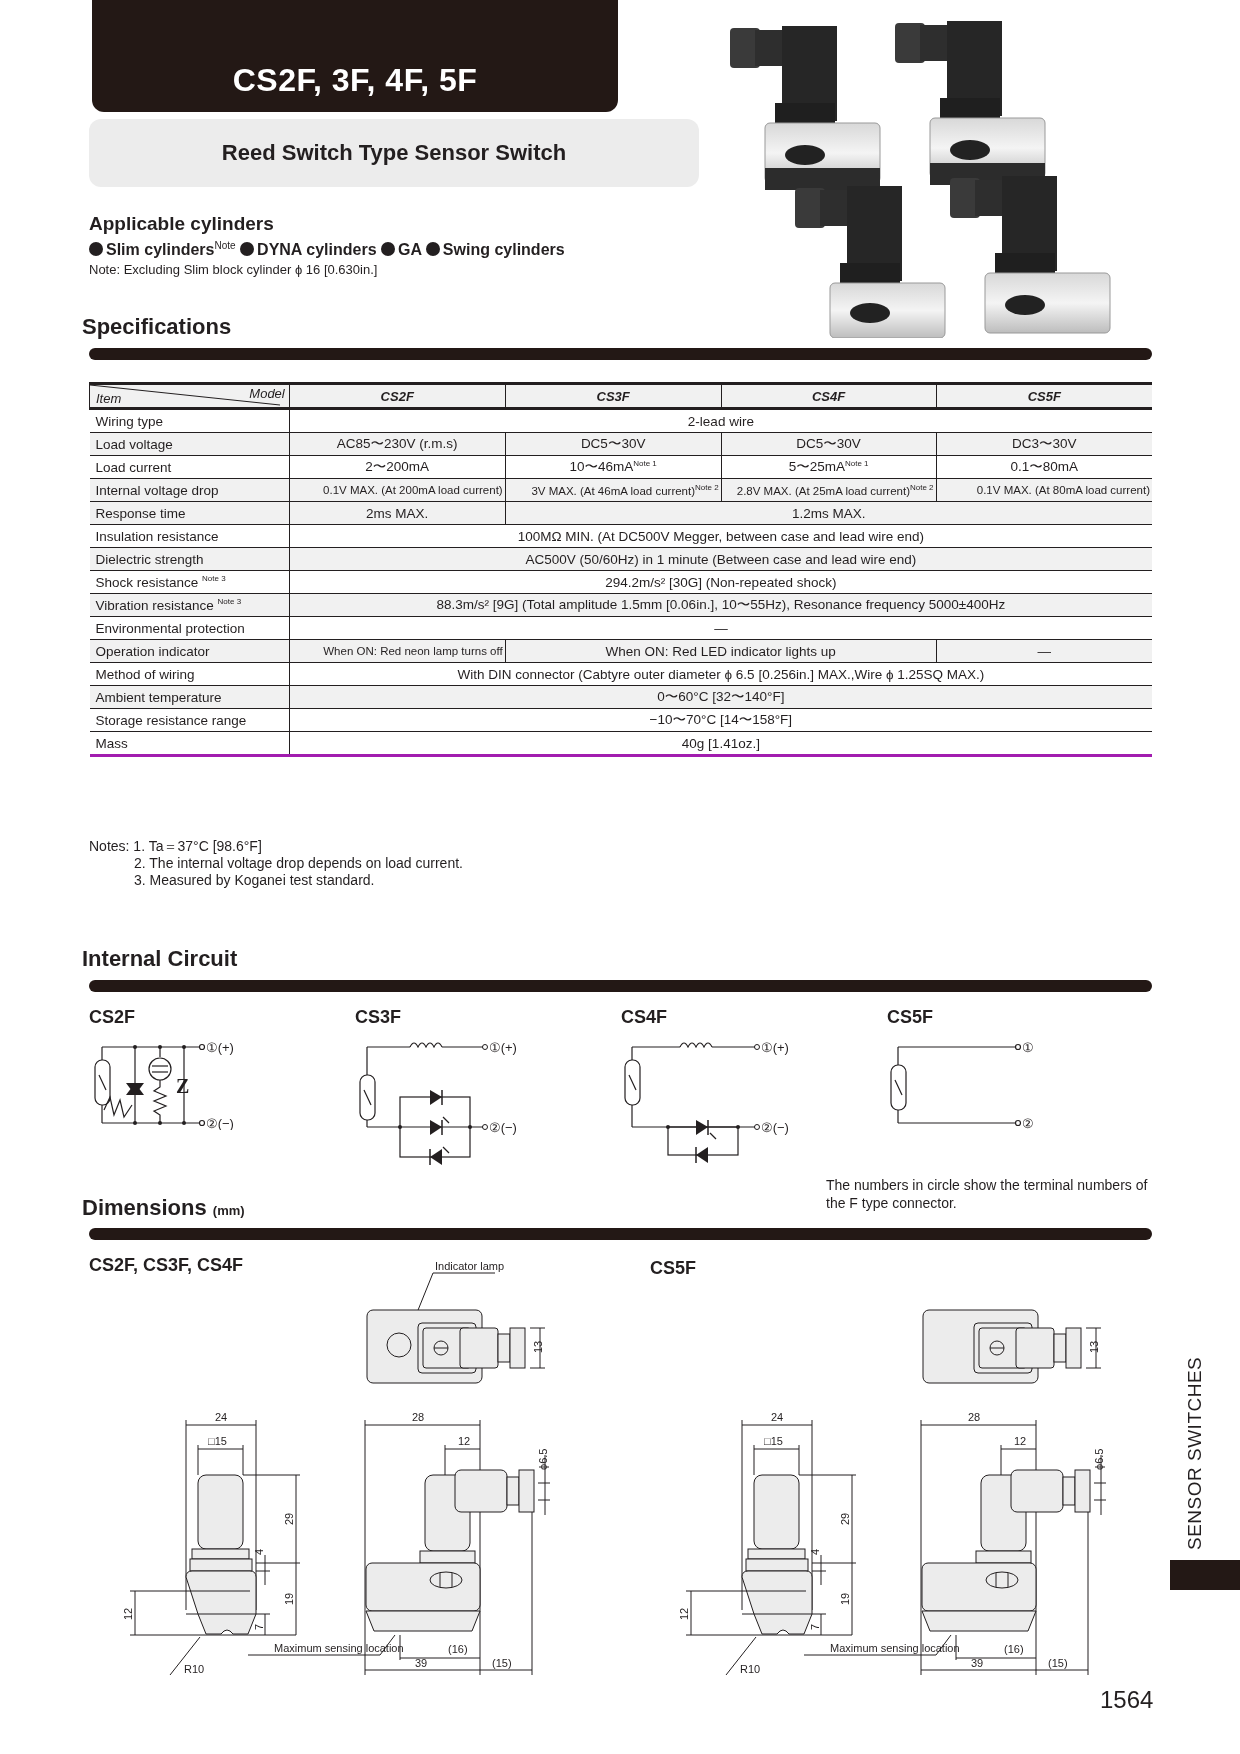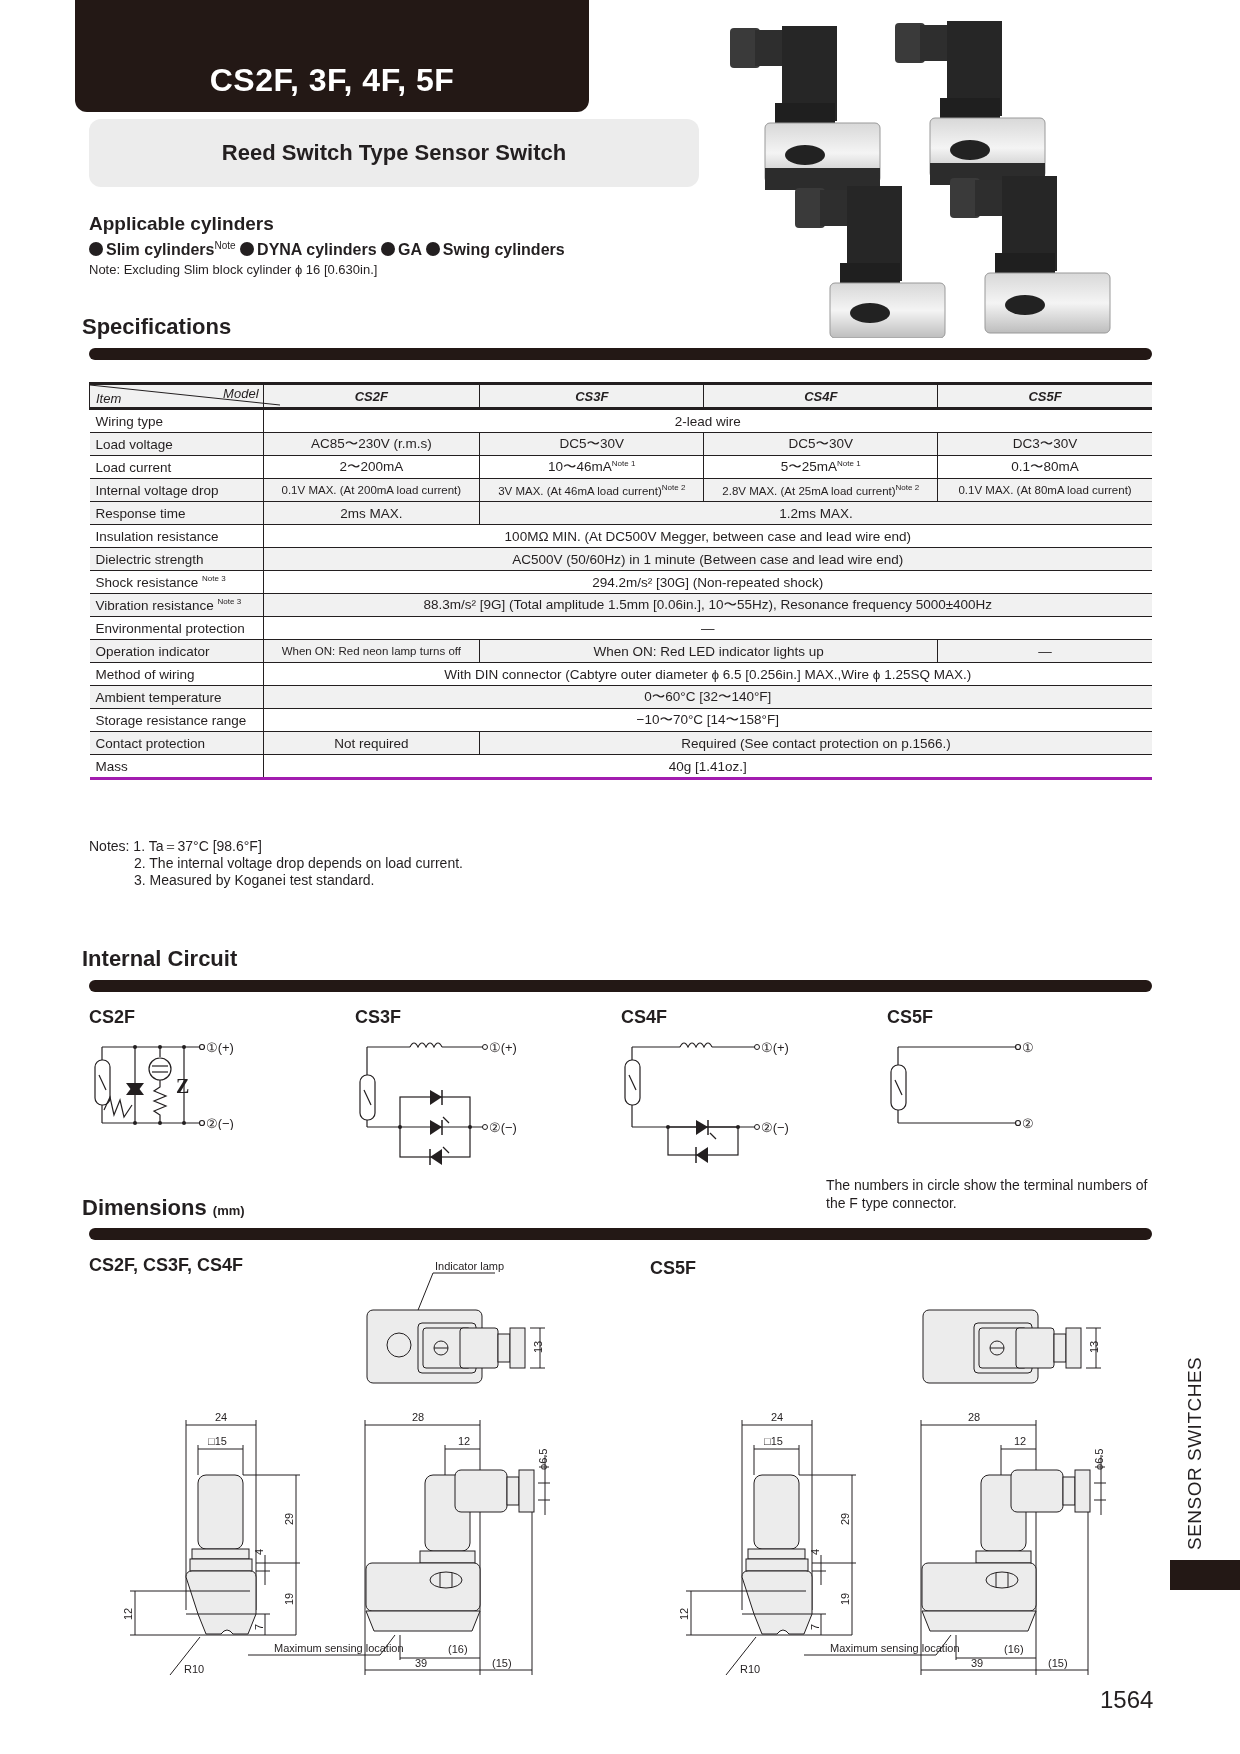--- a/index.html
+++ b/index.html
@@ -1,37 +1,37 @@
 <!DOCTYPE html>
 <html><head>
 <meta charset="utf-8">
 <style>
   html, body { margin:0; padding:0; background:#fff; }
   body { width:1240px; height:1754px; position:relative; font-family:"Liberation Sans", sans-serif; color:#231f20; overflow:hidden; }
-  .title-box { position:absolute; left:75px; top:0; width:514px; height:112px; background:#231815; border-radius:0 0 12px 12px; }
+  .title-box { position:absolute; left:92px; top:0; width:514px; height:112px; background:#231815; border-radius:0 0 12px 12px;padding-left:12px; }
   .title-box .t { position:absolute; left:0; right:0; top:62px; text-align:center; color:#fff; font-weight:bold; font-size:32px; letter-spacing:0.5px; }
   .subtitle-box { position:absolute; left:89px; top:119px; width:610px; height:68px; background:#ececec; border-radius:12px; }
   .subtitle-box .t { position:absolute; left:0; right:0; top:21px; text-align:center; font-weight:bold; font-size:22px; }
   .app-h { position:absolute; left:89px; top:213px; font-size:19px; font-weight:bold; }
   .app-list { position:absolute; left:89px; top:240px; font-size:16px; font-weight:bold; white-space:nowrap; }
   .app-list .dot { display:inline-block; width:14px; height:14px; border-radius:50%; background:#231f20; vertical-align:-1px; margin-right:3px; }
   .app-list sup { font-size:10px; font-weight:normal; }
   .app-note { position:absolute; left:89px; top:262px; font-size:13px; }
   .sec-h { position:absolute; left:82px; font-size:22px; font-weight:bold; }
   .sec-h small { font-size:13px; }
   .bar { position:absolute; left:89px; width:1063px; height:12px; background:#231815; border-radius:6px; }
   .photos { position:absolute; left:660px; top:18px; width:470px; height:320px; }
   table.spec { position:absolute; left:89px; top:382px; width:1063px; border-collapse:collapse; font-size:13.5px; }
   table.spec td, table.spec th { border:1px solid #231f20; height:22px; padding:0 6px; text-align:center; }
   table.spec td:first-child { text-align:left; border-left:none; }
   table.spec tr > *:last-child { border-right:none; }
   table.spec thead th { border-top:3px solid #231f20; border-bottom:3px solid #231f20; font-weight:bold; font-size:13px; background:#f1f1f1;font-style:italic; }
   table.spec tbody tr:last-child td { border-bottom:3px solid #a21caf; }
   table.spec tr.g td { background:#f1f1f1; }
-  table.spec td.sm { font-size:11.5px; padding:0 18px; white-space:nowrap; }
+  table.spec td.sm { font-size:11.5px; padding:0 2px; white-space:nowrap;text-align:right; }
   table.spec sup { font-size:8px; }
   .hdr-cell { position:relative; height:22px; }
   .hdr-cell svg { position:absolute; left:0; top:0; }
   .hdr-cell .item { position:absolute; left:6px; bottom:1px; font-weight:normal; }
   .hdr-cell .model { position:absolute; right:4px; top:1px; font-weight:normal; }
   .notes { position:absolute; left:89px; top:838px; font-size:14px; line-height:17px; }
   .notes .ind { padding-left:45px; }
   .circ-label { position:absolute; font-size:18px; font-weight:bold; }
   .circ { position:absolute; }
   .term-note { position:absolute; left:826px; top:1176px; font-size:14px; line-height:18px; }
@@ -191,25 +191,20 @@
       <td>Method of wiring</td>
       <td colspan="4">With DIN connector (Cabtyre outer diameter ϕ 6.5 [0.256in.] MAX.,Wire ϕ 1.25SQ MAX.)</td>
     </tr>
     <tr class="g">
       <td>Ambient temperature</td>
       <td colspan="4">0〜60°C [32〜140°F]</td>
     </tr>
     <tr>
       <td>Storage resistance range</td>
       <td colspan="4">−10〜70°C [14〜158°F]</td>
-    </tr>
-    <tr class="g">
-      <td>Contact protection</td>
-      <td>Not required</td>
-      <td colspan="3">Required (See contact protection on p.1566.)</td>
     </tr>
     <tr>
       <td>Mass</td>
       <td colspan="4">40g [1.41oz.]</td>
     </tr>
   </tbody>
 </table>
 
 <div class="notes">
   <div><span>Notes:</span> <span>1. Ta＝37°C [98.6°F]</span></div>

